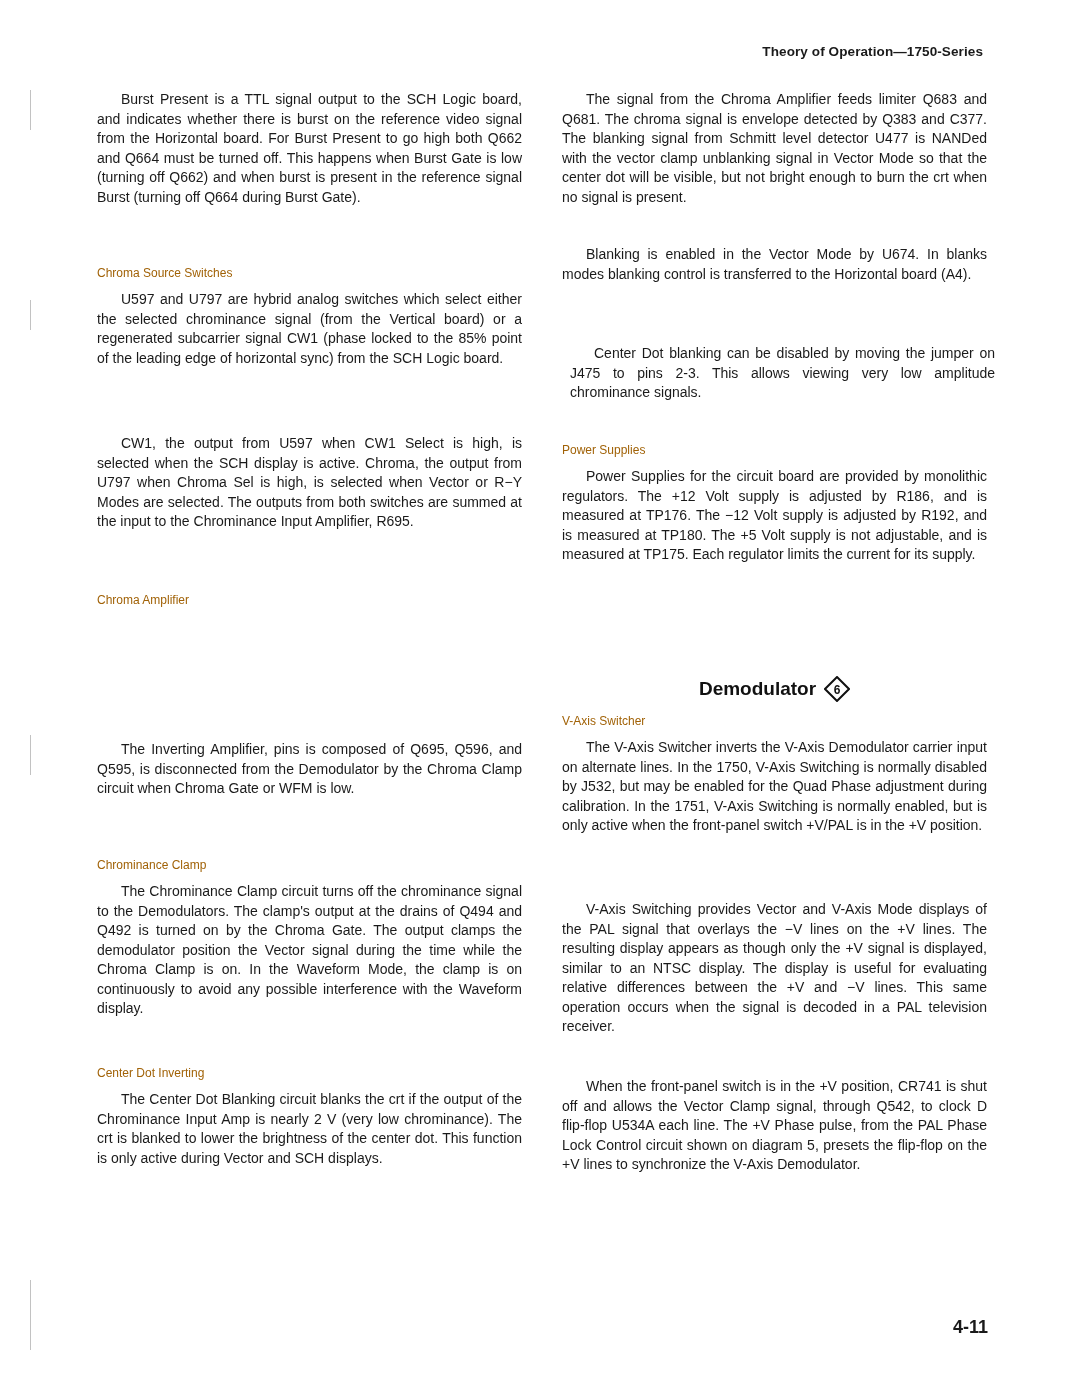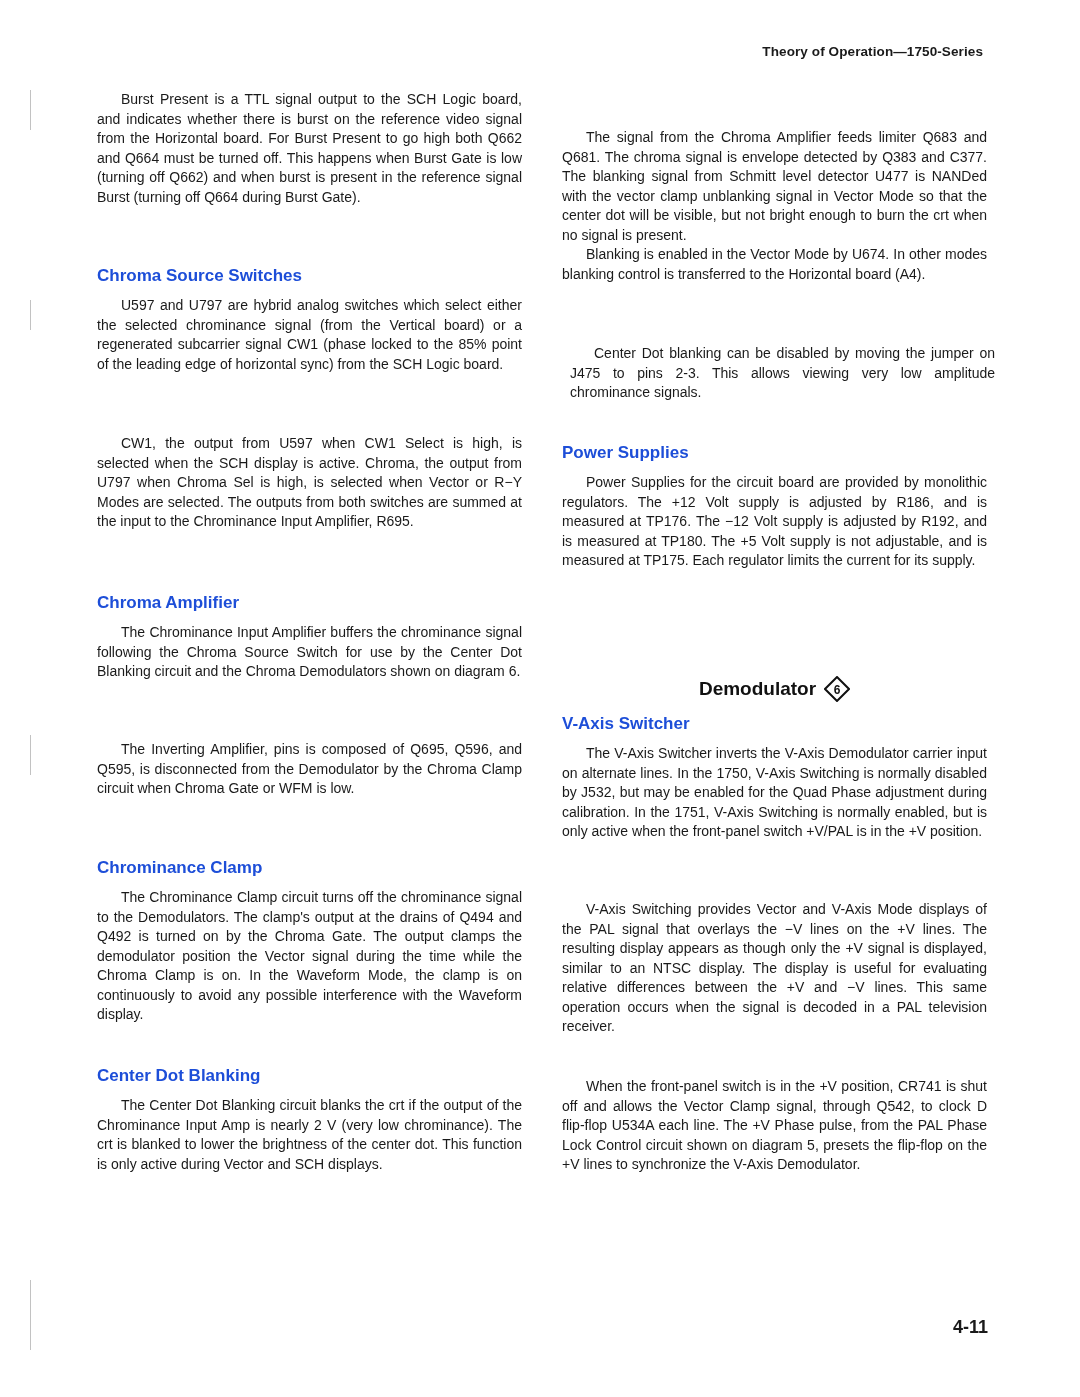--- a/index.html
+++ b/index.html
@@ -10,22 +10,22 @@
   }
   .running-head {
     position: absolute; top: 44px; right: 97px;
     font-weight: bold; font-size: 13.5px; letter-spacing: 0.1px;
   }
   .col { position: absolute; width: 425px; }
   .col.left { left: 97px; top: 88px; }
   .col.right { left: 562px; top: 88px; }
   .block { position: absolute; left: 0; width: 425px; }
   h3 {
-    margin: 0 0 10px 0; font-size: 17px; font-weight: bold; line-height: 1.2;
-    color: #1d4ed8;
+    margin: 0 0 10px 0; font-size: 12px; font-weight: normal; line-height: 1.2;
+    color: #a16207;
   }
   p {
     margin: 0; font-size: 14px; line-height: 19.5px; text-align: justify;
     text-indent: 24px; hyphens: manual;
   }
   .section-title {
     position: absolute; left: 0; width: 425px; text-align: center;
     font-size: 19px; font-weight: bold; color: #111;
     display: flex; justify-content: center; align-items: center; gap: 8px;
   }
@@ -57,44 +57,43 @@
     <h3>Chroma Source Switches</h3>
     <p>U597 and U797 are hybrid analog switches which select either the selected chrominance signal (from the Vertical board) or a regenerated subcarrier signal CW1 (phase locked to the 85% point of the leading edge of horizontal sync) from the SCH Logic board.</p>
   </div>
 
   <div class="block" style="top:346px;">
     <p>CW1, the output from U597 when CW1 Select is high, is selected when the SCH display is active. Chroma, the out­put from U797 when Chroma Sel is high, is selected when Vector or R−Y Modes are selected. The outputs from both switches are summed at the input to the Chrominance Input Amplifier, R695.</p>
   </div>
 
   <div class="block" style="top:505px;">
     <h3>Chroma Amplifier</h3>
-    <p>The Chrominance Input Amplifier buffers the chromi­nance signal following the Chroma Source Switch for use by the Center Dot Blanking circuit and the Chroma Demodu­lators shown on diagram 6.</p>
   </div>
 
   <div class="block" style="top:652px;">
     <p>The Inverting Amplifier, pins is composed of Q695, Q596, and Q595, is disconnected from the Demodulator by the Chroma Clamp circuit when Chroma Gate or WFM is low.</p>
   </div>
 
   <div class="block" style="top:770px;">
     <h3>Chrominance Clamp</h3>
     <p>The Chrominance Clamp circuit turns off the chromi­nance signal to the Demodulators. The clamp's output at the drains of Q494 and Q492 is turned on by the Chroma Gate. The output clamps the demodulator position the Vector signal during the time while the Chroma Clamp is on. In the Waveform Mode, the clamp is on continuously to avoid any possible interference with the Waveform display.</p>
   </div>
 
   <div class="block" style="top:978px;">
-    <h3>Center Dot Blanking</h3>
+    <h3>Center Dot Inverting</h3>
     <p>The Center Dot Blanking circuit blanks the crt if the out­put of the Chrominance Input Amp is nearly 2 V (very low chrominance). The crt is blanked to lower the brightness of the center dot. This function is only active during Vector and SCH displays.</p>
   </div>
 </div>
 
 <div class="col right">
-  <div class="block" style="top:2px;margin-top:38px;">
+  <div class="block" style="top:2px;">
     <p>The signal from the Chroma Amplifier feeds limiter Q683 and Q681. The chroma signal is envelope detected by Q383 and C377. The blanking signal from Schmitt level detector U477 is NANDed with the vector clamp unblanking signal in Vector Mode so that the center dot will be visible, but not bright enough to burn the crt when no signal is present.</p>
   </div>
   <div class="block" style="top:157px;">
-    <p>Blanking is enabled in the Vector Mode by U674. In other modes blanking control is transferred to the Horizontal board (A4).</p>
+    <p>Blanking is enabled in the Vector Mode by U674. In blanks modes blanking control is transferred to the Horizontal board (A4).</p>
   </div>
   <div class="block" style="top:256px;margin-left:8px;">
     <p>Center Dot blanking can be disabled by moving the jumper on J475 to pins 2-3. This allows viewing very low amplitude chrominance signals.</p>
   </div>
 
   <div class="block" style="top:355px;">
     <h3>Power Supplies</h3>
     <p>Power Supplies for the circuit board are provided by monolithic regulators. The +12 Volt supply is adjusted by R186, and is measured at TP176. The −12 Volt supply is adjusted by R192, and is measured at TP180. The +5 Volt supply is not adjustable, and is measured at TP175. Each regulator limits the current for its supply.</p>
   </div>
 

